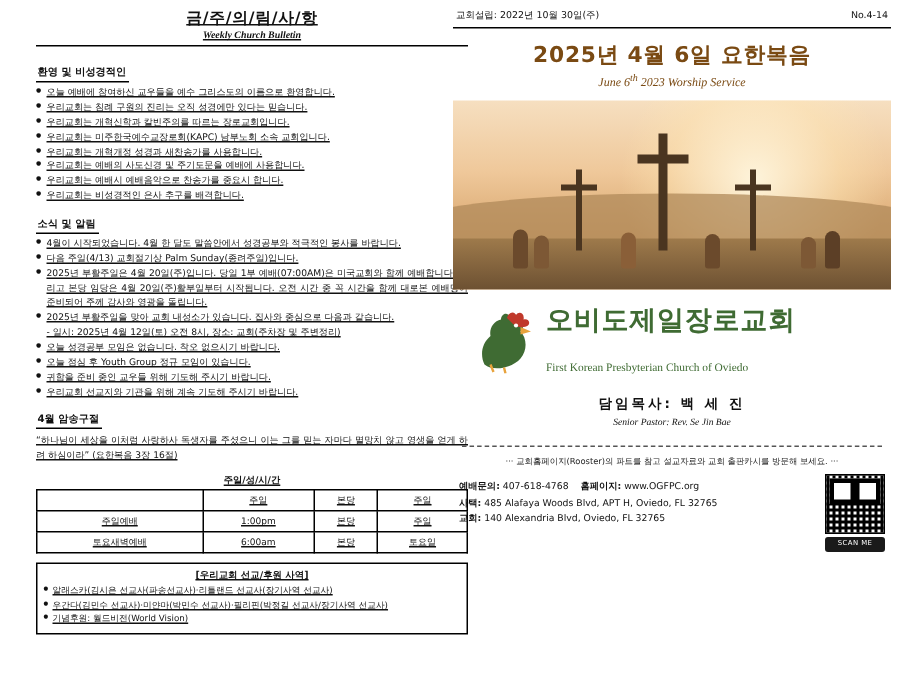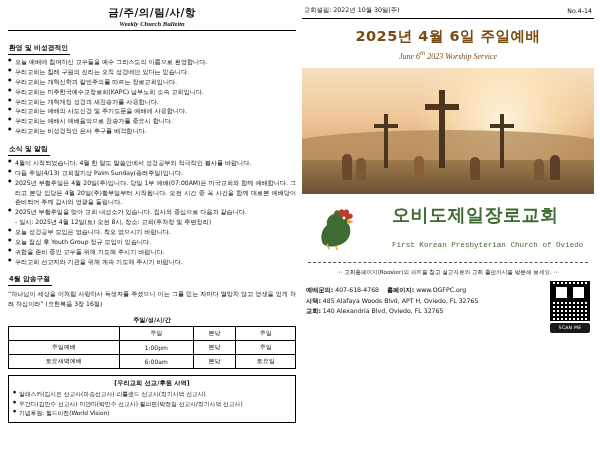--- a/index.html
+++ b/index.html
@@ -16,24 +16,25 @@
   }
   .page {
     position: relative;
     width: 600px;
     height: 464px;
     background: #fff;
   }
   
   .left {
     position: absolute;
-    left: 8px;
+    left: 24px;
     top: 6px;
     width: 288px;
     height: 452px;
+    text-decoration: underline;
   }
   .bulletin-head {
     text-align: center;
     margin-bottom: 3px;
   }
   .bulletin-title {
     font-size: 10.5px;
     font-weight: bold;
     letter-spacing: 0.5px;
     line-height: 1.25;
@@ -236,38 +237,37 @@
     width: 10px;
     height: 26px;
     border-radius: 5px 5px 2px 2px;
   }
   
   .logo-row {
     display: flex;
     align-items: center;
     margin-top: 12px;
     padding-left: 12px;
-    gap: 28px;
   }
   .logo-mark {
     width: 42px;
     height: 44px;
     flex: 0 0 42px;
     position: relative;
   }
   .church-names { margin-left: 8px; }
   .church-kr {
     font-size: 18px;
     font-weight: bold;
     color: #3f6b33;
     line-height: 1.05;
     letter-spacing: 0.5px;
   }
   .church-en {
-    font-family: Liberation Mono, monospace;
+    font-family: Liberation Serif, serif;
     font-size: 7.6px;
     color: #3f6b33;
     margin-top: 16px;
   }
   .pastor-block {
     text-align: center;
     margin-top: 14px;
   }
   .pastor-kr {
     font-size: 9px;
@@ -422,21 +422,21 @@
     <div class="meta-row">
       <div class="m-left">
         <span>교회설립:</span>
         <span>2022년 10월 30일(주)</span>
       </div>
       <div class="m-right">No.4-14</div>
     </div>
     <hr class="hr-black">
 
     <div class="service-block">
-      <div class="service-kr">2025년 4월 6일 주일예배</div>
+      <div class="service-kr">2025년 4월 6일 요한복음</div>
       <div class="service-en">
         <span>June 6</span><sup>th</sup>
         <span>2023 Worship Service</span>
       </div>
     </div>
 
     <div class="art">
       <div class="sky-glow"></div>
       <div class="hill"></div>
       <div class="ground"></div>
@@ -471,20 +471,24 @@
           <circle cx="30" cy="12" r="1.4" fill="#ffffff"></circle>
           <path d="M13 38 L15 43 M22 40 L23 44" stroke="#e8a33d" stroke-width="1.6" fill="none"></path>
         </svg>
       </div>
       <div class="church-names">
         <div class="church-kr">오비도제일장로교회</div>
         <div class="church-en">First Korean Presbyterian Church of Oviedo</div>
       </div>
     </div>
 
+    <div class="pastor-block">
+      <div class="pastor-kr">담임목사: 백 세 진</div>
+      <div class="pastor-en">Senior Pastor: Rev. Se Jin Bae</div>
+    </div>
 
     <hr class="dashed">
     <div class="note-line">··· 교회홈페이지(Rooster)의 파트를 참고 설교자료와 교회 출판카시를 방문해 보세요. ···</div>
 
     <div class="contact">
       <div>
         <span class="lbl">예배문의:</span>
         <span>407-618-4768</span>
         &nbsp;&nbsp;
         <span class="lbl">홈페이지:</span>

